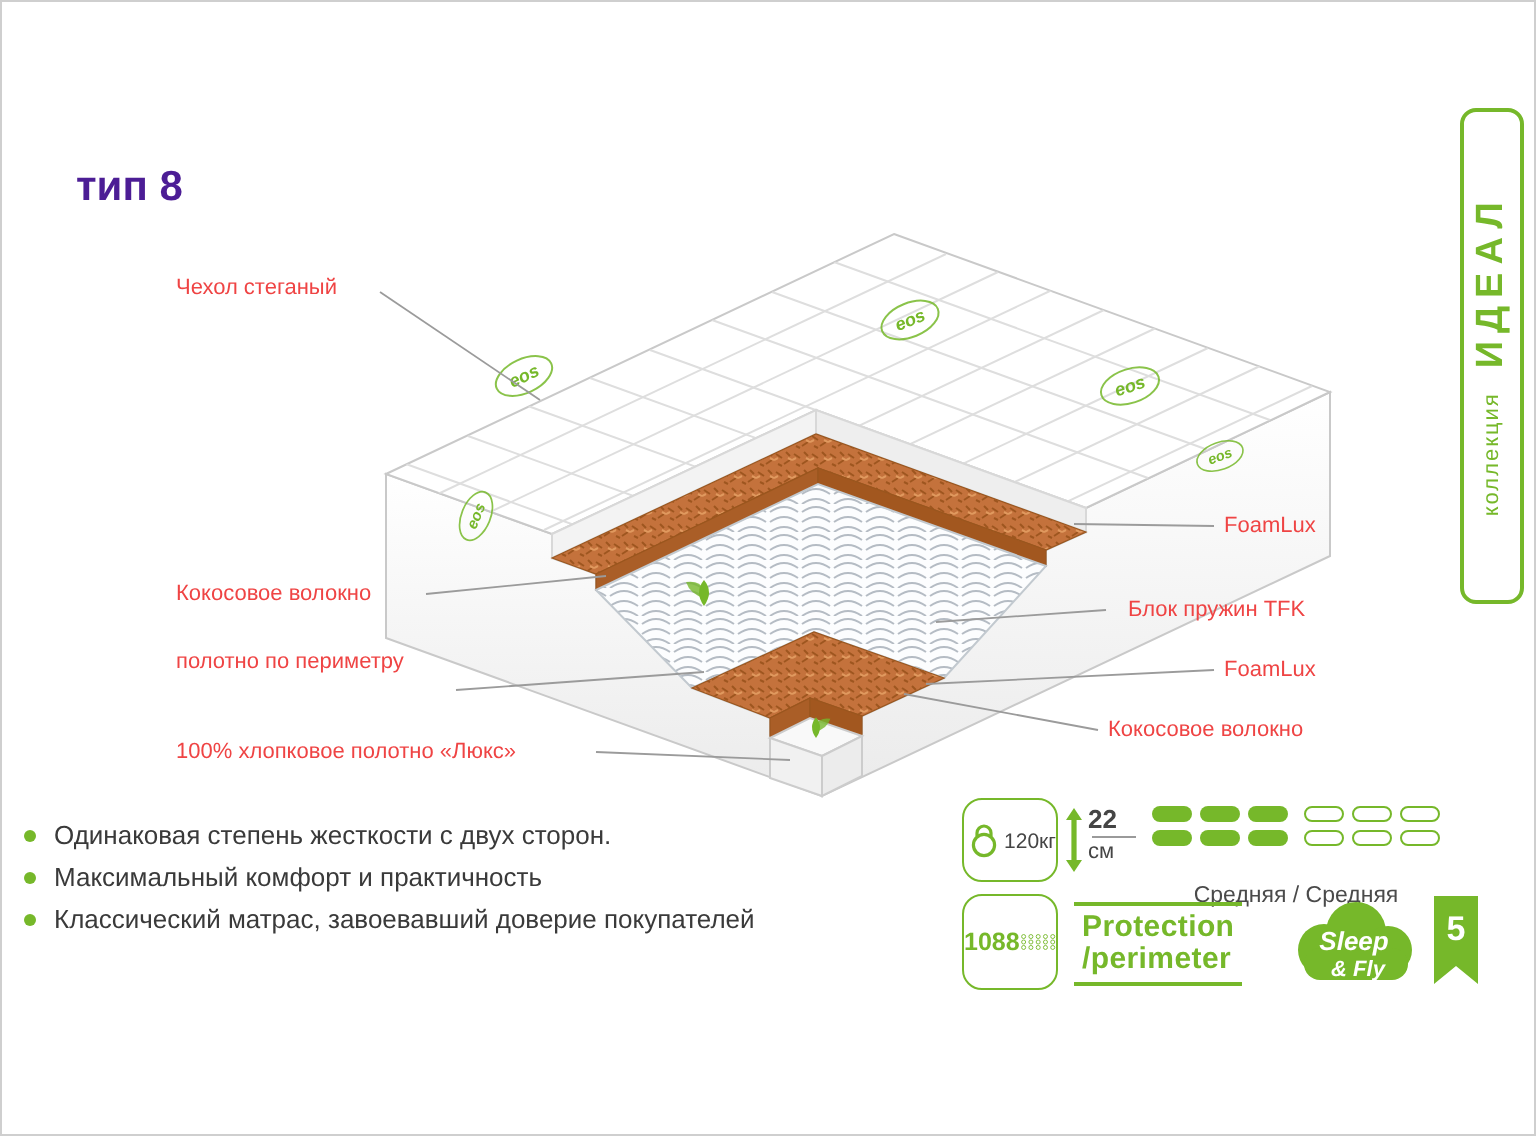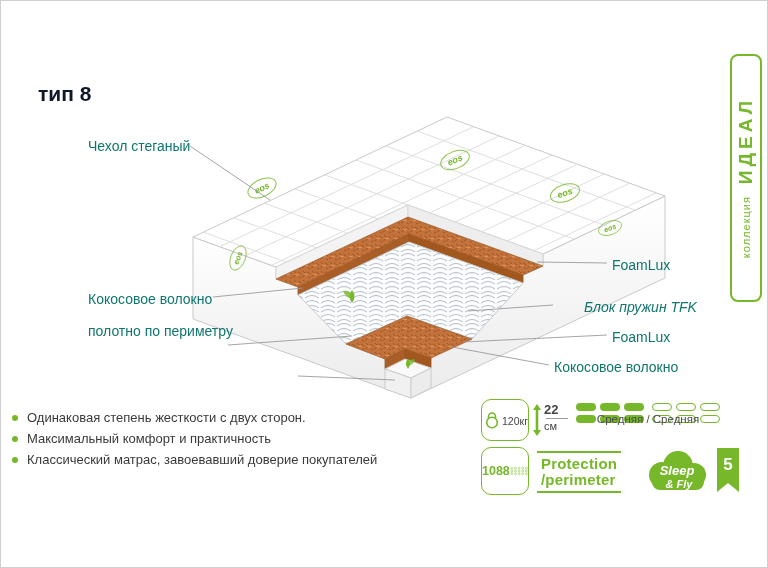--- a/index.html
+++ b/index.html
@@ -1,48 +1,48 @@
 <!DOCTYPE html>
 <html><head>
 <meta charset="utf-8">
 <style>
   html,body{margin:0;padding:0;background:#fff;}
   .page{position:relative;width:768px;height:568px;background:#ffffff;overflow:hidden;
         font-family:"Liberation Sans", sans-serif;box-shadow:inset 0 0 0 1px #cfcfcf;}
   .art{position:absolute;left:0;top:0;}
-  .title{position:absolute;left:38px;top:82px;font-size:21px;font-weight:600;color:#0f172a;}
-  .co{position:absolute;font-size:14px;color:#0f766e;white-space:nowrap;}
+  .title{position:absolute;left:38px;top:82px;font-size:21px;font-weight:600;color:#4c1d95;}
+  .co{position:absolute;font-size:11px;color:#ef4444;white-space:nowrap;}
   .co .l2{display:block;}
   .co1{left:88px;top:138px;}
   .co2{left:88px;top:291px;}
   .co3{left:88px;top:323px;line-height:16px;}
   .co4{left:88px;top:370px;}
   .cr1{left:612px;top:257px;}
-  .cr2{left:584px;top:299px;font-style:italic;}
+  .cr2{left:564px;top:299px;}
   .cr3{left:612px;top:329px;}
   .cr4{left:554px;top:359px;}
   .features{position:absolute;left:12px;top:410px;list-style:none;margin:0;padding:0;}
   .features li{display:flex;align-items:center;margin-bottom:6px;font-size:13px;color:#3a3a3a;}
   .features .dot{width:6px;height:6px;border-radius:50%;background:#76b82a;margin-right:9px;flex:0 0 auto;}
   .badge{position:absolute;border:1.5px solid #76b82a;border-radius:10px;display:flex;flex-direction:row;
          align-items:center;justify-content:center;background:#fff;}
   .w-badge{left:481px;top:399px;width:46px;height:40px;}
   .w-badge .wt{font-size:10.5px;color:#454545;margin-top:1px;}
   .h-icon{position:absolute;left:532px;top:403px;}
   .h-block{position:absolute;left:544px;top:402px;width:26px;text-align:left;color:#454545;}
   .h-block .hv{font-size:13px;font-weight:600;}
   .h-block .hr{height:1px;background:#9a9a9a;margin:1px 2px;}
   .h-block .hu{font-size:11px;}
   .bars{position:absolute;display:flex;flex-wrap:wrap;gap:4px;width:68px;}
   .bars1{left:576px;top:403px;}
   .bars2{left:652px;top:403px;}
   .bar{width:20px;height:8px;border-radius:4px;box-sizing:border-box;}
   .bar.f{background:#76b82a;}
   .bar.o{border:1.3px solid #76b82a;background:#fff;}
-  .firm-cap{position:absolute;left:576px;top:413px;width:144px;text-align:center;font-size:11.5px;color:#4a4a4a;}
+  .firm-cap{position:absolute;left:576px;top:442px;width:144px;text-align:center;font-size:11.5px;color:#4a4a4a;}
   .s-badge{left:481px;top:447px;width:46px;height:46px;}
   .s-badge .sc{font-size:12.5px;font-weight:bold;color:#76b82a;line-height:13px;}
   .protection{position:absolute;left:537px;top:451px;border-top:2.5px solid #76b82a;border-bottom:2.5px solid #76b82a;
               padding:3px 4px;color:#76b82a;font-weight:bold;font-size:15px;line-height:16px;letter-spacing:.2px;}
   .cloud{position:absolute;left:644px;top:448px;}
   .ribbon{position:absolute;left:714px;top:446px;}
   .collection{position:absolute;left:730px;top:54px;width:32px;height:248px;border:2px solid #76b82a;
               border-radius:8px;display:flex;align-items:center;justify-content:center;box-sizing:border-box;}
   .collection-inner{writing-mode:vertical-rl;transform:rotate(180deg);display:flex;align-items:center;gap:12px;color:#76b82a;}
   .col-label{font-size:11px;letter-spacing:1px;}
@@ -177,20 +177,21 @@
       <span class="col-label">коллекция</span>
       <span class="col-name">ИДЕАЛ</span>
     </div>
   </div>
 
   <div class="co co1">Чехол стеганый</div>
   <div class="co co2">Кокосовое волокно</div>
   <div class="co co3">
     <span class="l2">полотно по периметру</span>
   </div>
+  <div class="co co4">100% хлопковое полотно «Люкс»</div>
 
   <div class="co cr1">FoamLux</div>
   <div class="co cr2">Блок пружин TFK</div>
   <div class="co cr3">FoamLux</div>
   <div class="co cr4">Кокосовое волокно</div>
 
   <ul class="features">
     <li>
         <span class="dot"></span>
         <span>Одинаковая степень жесткости с двух сторон.</span>

